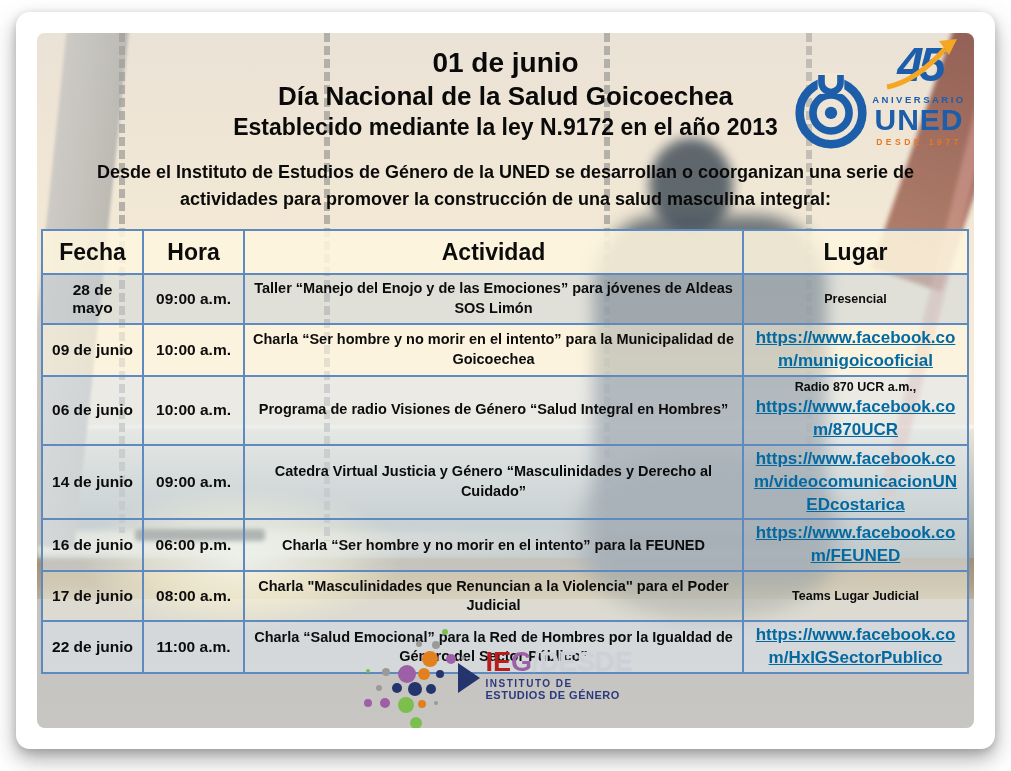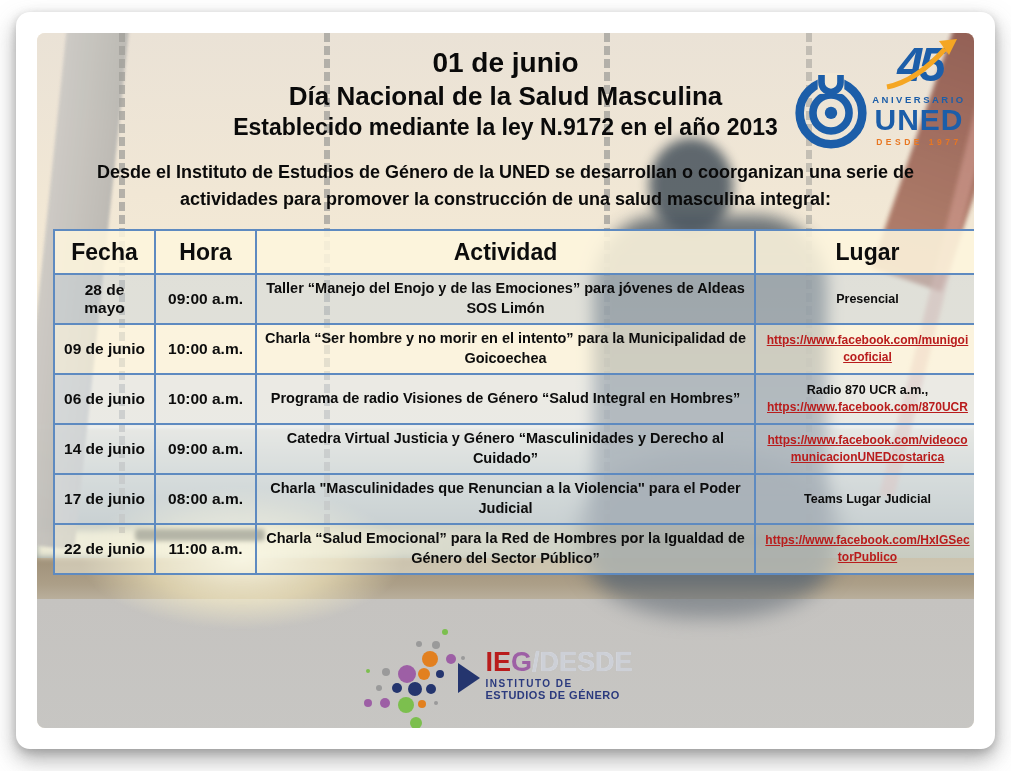--- a/index.html
+++ b/index.html
@@ -56,35 +56,35 @@
     background:#5a646e;opacity:.55;filter:blur(10px);}
   
   .content{position:absolute;inset:0;}
   .title-block{position:absolute;left:0;top:12px;width:100%;text-align:center;color:#0a0a0a;}
   .title-line1{font-size:28px;font-weight:bold;line-height:1.25;}
   .title-line2{font-size:26px;font-weight:bold;line-height:1.25;}
   .title-line3{font-size:23px;font-weight:bold;line-height:1.3;}
   .intro{position:absolute;left:0;top:126px;width:100%;padding:0 26px;text-align:center;
     font-size:18px;font-weight:bold;color:#0a0a0a;line-height:1.5;}
   
-  table.schedule{position:absolute;left:16px;top:196px;width:926px;border-collapse:collapse;table-layout:fixed;
+  table.schedule{position:absolute;left:4px;top:196px;width:926px;border-collapse:collapse;table-layout:fixed;
     border:2px solid #4d7cba;}
   .schedule th,.schedule td{border:2px solid #5e8ac0;text-align:center;vertical-align:middle;
     padding:2px 8px;color:#0c0c0c;}
   .schedule thead tr{height:44px;background:rgba(253,245,221,.88);}
   .schedule th{font-size:23px;font-weight:bold;}
   .schedule tbody tr{height:50px;background:rgba(226,233,238,.55);}
   .schedule tbody tr:nth-child(1){background:rgba(203,214,219,.5);}
   .schedule tbody tr:nth-child(2){background:rgba(253,248,226,.65);}
   .schedule tbody tr:nth-child(6){background:rgba(246,243,226,.5);}
   .col-fecha,.col-hora{font-size:15.5px;font-weight:bold;}
   .col-actividad{font-size:14.5px;font-weight:bold;line-height:1.35;}
   .col-lugar{font-size:12.5px;font-weight:bold;line-height:1.35;}
   .lugar-text{font-size:12.5px;font-weight:bold;color:#0c0c0c;}
-  a.lugar-link{color:#b91c1c;font-weight:bold;font-size:12px;
+  a.lugar-link{color:#0369a1;font-weight:bold;font-size:17px;
     word-break:break-all;display:inline-block;line-height:1.35;}
   
   .uned-logo{position:absolute;left:756px;top:8px;width:176px;height:122px;}
   .uned-circle{position:absolute;left:0;top:32px;}
   .uned-right{position:absolute;left:76px;top:0;width:100px;text-align:center;}
   .uned-45{position:relative;font-size:48px;font-style:italic;font-weight:bold;color:#1c5ea9;
     letter-spacing:-5px;line-height:1;height:52px;}
   .uned-swoosh{position:absolute;left:12px;top:-2px;}
   .uned-aniv{font-size:9.5px;font-weight:bold;color:#1c5ea9;letter-spacing:2.5px;margin-top:1px;}
   .uned-name{font-size:30px;font-weight:bold;color:#1c5ea9;letter-spacing:1px;line-height:1;}
@@ -129,21 +129,21 @@
         <div class="seat seat-2"></div>
         <div class="sil-head"></div>
         <div class="sil-body"></div>
         <div class="sil-lower"></div>
       </div>
 
       <div class="content">
 
         <div class="title-block">
           <div class="title-line1">01 de junio</div>
-          <div class="title-line2">Día Nacional de la Salud Masculina</div>
+          <div class="title-line2">Día Nacional de la Salud Goicoechea</div>
           <div class="title-line3">Establecido mediante la ley N.9172 en el año 2013</div>
         </div>
 
         <div class="uned-logo">
           <div class="uned-circle">
             <svg width="76" height="76" viewBox="0 0 80 80">
               <circle cx="40" cy="42" r="33" fill="none" stroke="#1c5ea9" stroke-width="9"></circle>
               <circle cx="40" cy="42" r="19" fill="none" stroke="#1c5ea9" stroke-width="8"></circle>
               <circle cx="40" cy="42" r="6.5" fill="#1c5ea9"></circle>
               <rect x="26" y="0" width="28" height="22" fill="#f2e8d5"></rect>
@@ -200,20 +200,26 @@
                 <td class="col-fecha">06 de junio</td>
                 <td class="col-hora">10:00 a.m.</td>
                 <td class="col-actividad">Programa de radio Visiones de Género “Salud Integral en Hombres”</td>
                 <td class="col-lugar"><div class="lugar-text">Radio 870 UCR a.m.,</div><a class="lugar-link" href="#">https://www.facebook.com/870UCR</a></td>
               </tr>
               <tr>
                 <td class="col-fecha">14 de junio</td>
                 <td class="col-hora">09:00 a.m.</td>
                 <td class="col-actividad">Catedra Virtual Justicia y Género “Masculinidades y Derecho al Cuidado”</td>
                 <td class="col-lugar"><a class="lugar-link" href="#">https://www.facebook.com/videocomunicacionUNEDcostarica</a></td>
+              </tr>
+              <tr>
+                <td class="col-fecha">16 de junio</td>
+                <td class="col-hora">06:00 p.m.</td>
+                <td class="col-actividad">Charla “Ser hombre y no morir en el intento” para la FEUNED</td>
+                <td class="col-lugar"><a class="lugar-link" href="#">https://www.facebook.com/FEUNED</a></td>
               </tr>
               <tr>
                 <td class="col-fecha">17 de junio</td>
                 <td class="col-hora">08:00 a.m.</td>
                 <td class="col-actividad">Charla "Masculinidades que Renuncian a la Violencia'' para el Poder Judicial</td>
                 <td class="col-lugar">
                   <div class="lugar-text">Teams Lugar Judicial</div>
                 </td>
               </tr>
               <tr>

